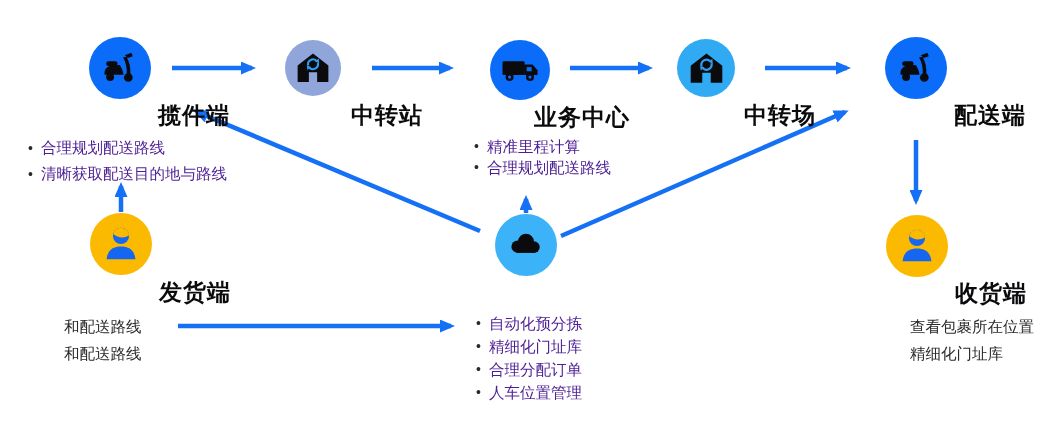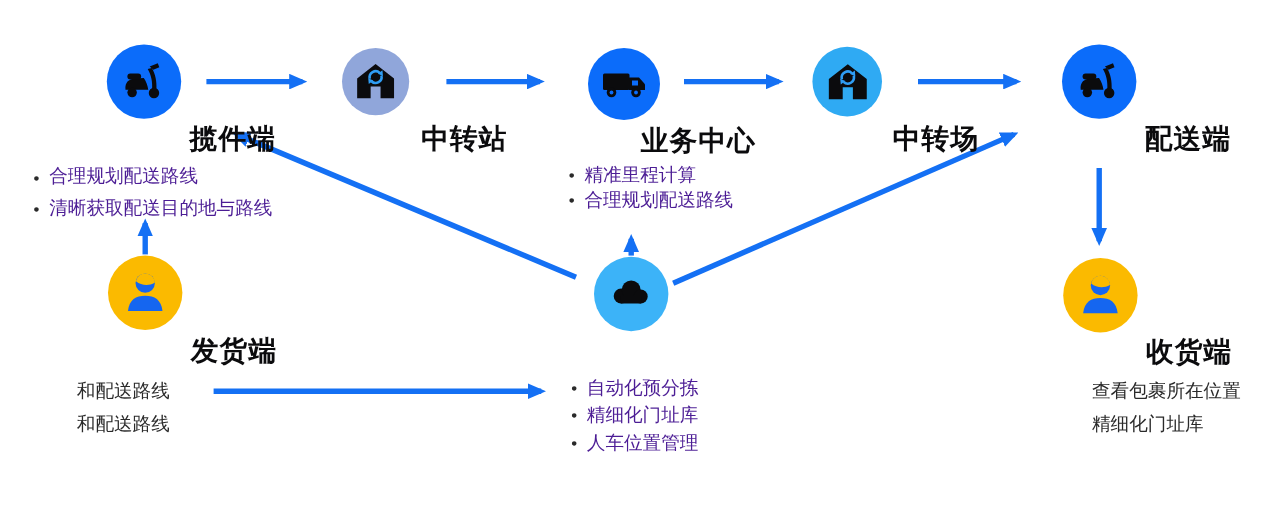--- a/index.html
+++ b/index.html
@@ -138,20 +138,21 @@
         <circle cx="14" cy="26" r="7.5"></circle>
         <circle cx="24" cy="20" r="9.5"></circle>
         <circle cx="33.5" cy="26.5" r="7"></circle>
         <rect x="13.5" y="26" width="20.5" height="7.5"></rect>
       </g>
     </svg>
   </div>
   <ul class="bullets" style="left:476px;top:312px;line-height:23px">
     <li>自动化预分拣</li>
     <li>精细化门址库</li>
+    <li>合理分配订单</li>
     <li>人车位置管理</li>
   </ul>
 
   <div class="circle" style="left: 886px; top: 215px; width: 62px; height: 62px; background: rgb(251, 186, 0);" title="收货端">
     <svg width="44" height="44" viewBox="0 0 48 48">
       <circle cx="24" cy="15.2" r="8.8" fill="#1566F0"></circle>
       <path d="M15.6 13.4 C17 7.6 22 5.4 26.6 6.8 C30.2 7.9 32.8 11 32.7 14.8 C27 18 20.6 17.4 15.6 13.4 Z" fill="#FBBA00"></path>
       <path d="M8.3 40.5 C9.5 30 15.5 26.6 24 26.6 C32.5 26.6 38.5 30 39.7 40.5 Z" fill="#1566F0"></path>
     </svg>
   </div>

